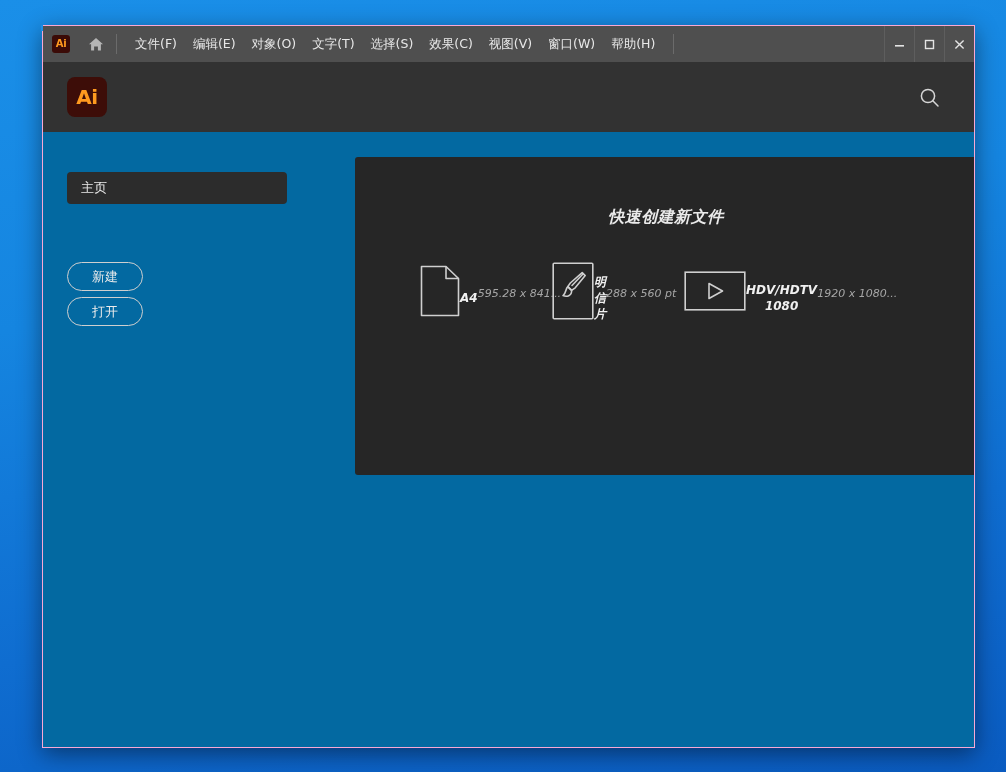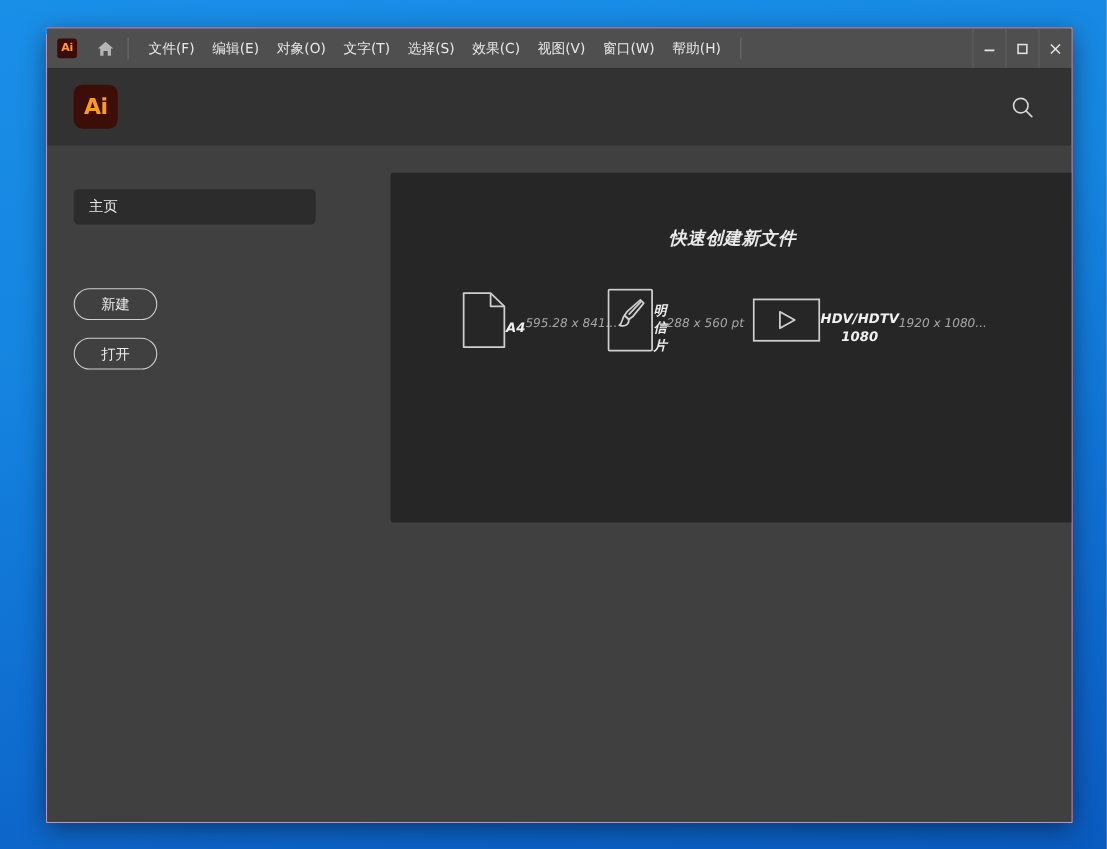--- a/index.html
+++ b/index.html
@@ -101,21 +101,21 @@
     margin-left:auto;
     width:34px; height:34px;
     display:flex; align-items:center; justify-content:center;
     border-radius:4px;
   }
 
   
   #app-body {
     flex:1;
     display:flex;
-    background:#404040;
+    background:#0369a1;
     overflow:hidden;
   }
   #sidebar {
     width:312px;
     flex:none;
     padding:40px 0 0 24px;
   }
   #home-tab {
     width:220px; height:32px;
     background:#2c2c2c;
@@ -130,21 +130,21 @@
     border:1px solid #cfcfcf;
     border-radius:15px;
     background:transparent;
     color:#ececec;
     font-size:13px;
     font-family:"DejaVu Sans", sans-serif;
     display:flex; align-items:center; justify-content:center;
     cursor:pointer;
   }
   #new-button { margin-top:58px; }
-  #open-button { margin-top:16px; }
+  #open-button { margin-top:6px; }
 
   
   #content-area {
     flex:1;
     padding:25px 0 0 0;
     position:relative;
   }
   #quick-create-panel {
     position:absolute;
     left:0; top:25px;

